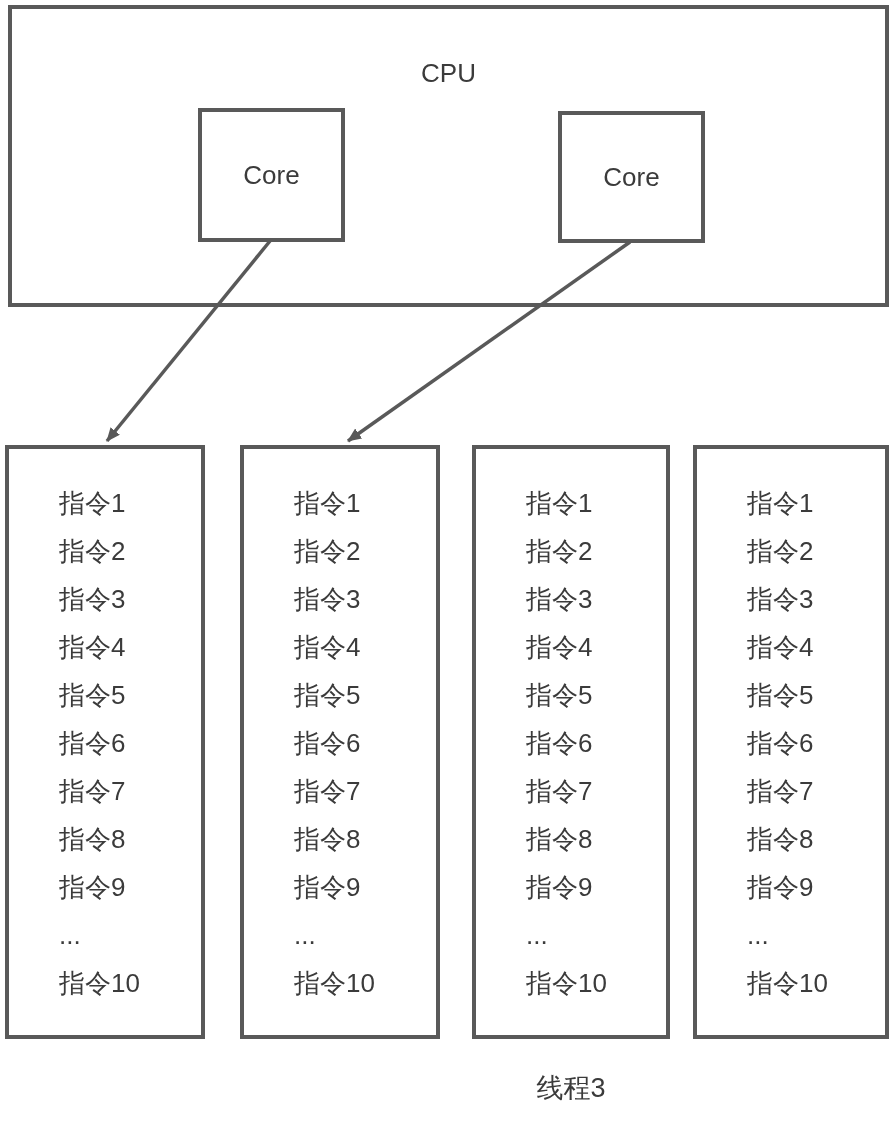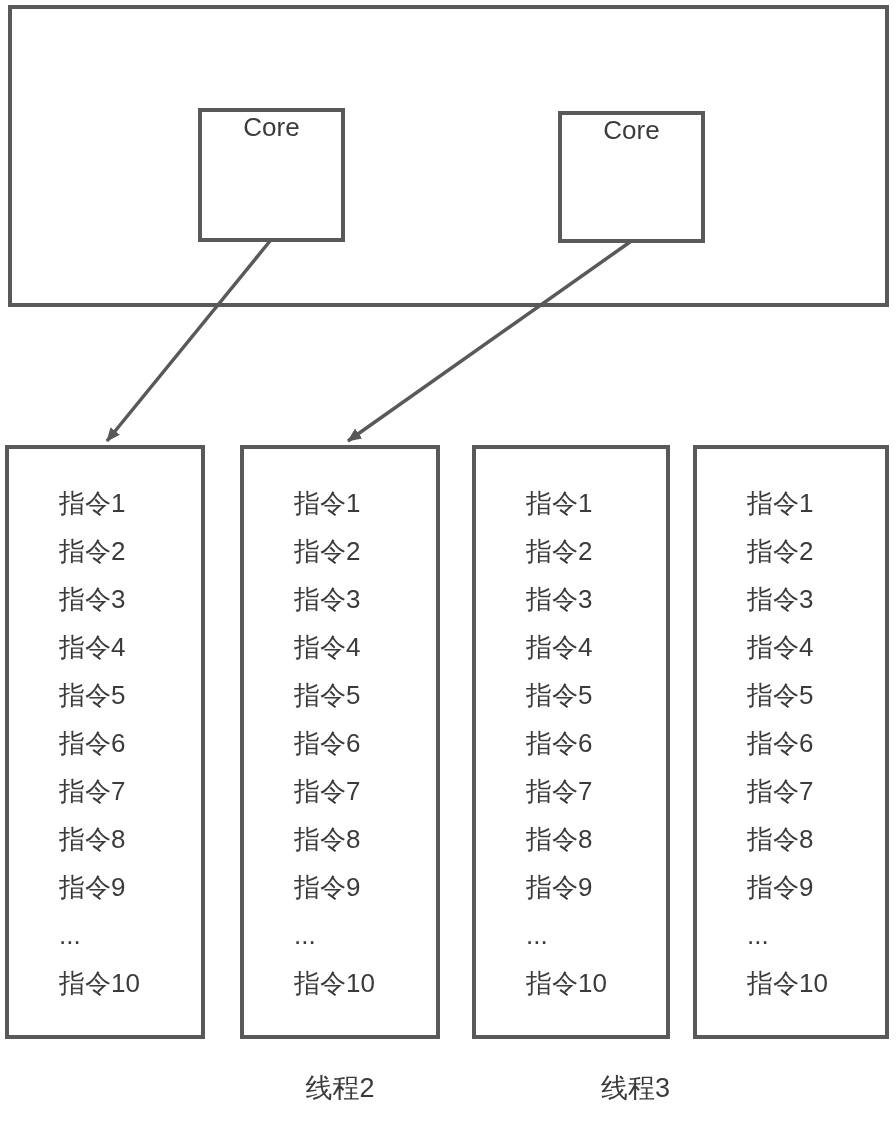--- a/index.html
+++ b/index.html
@@ -36,20 +36,21 @@
     line-height: 32px;
     color: var(--text);
   }
 
   
   .core-box {
     position: absolute;
     border: 4px solid var(--stroke);
     background: var(--bg);
     display: flex;
+    align-items: center;
     justify-content: center;
     font-size: 26px;
     color: var(--text);
   }
   .core1 { left: 186px; top: 99px; width: 147px; height: 134px; } 
   .core2 { left: 546px; top: 102px; width: 147px; height: 132px; }
 
   
   .arrows {
     position: absolute;
@@ -88,29 +89,30 @@
     position: absolute;
     top: 1071px;
     height: 34px;
     text-align: center;
     font-size: 27px;
     line-height: 34px;
     color: var(--text);
   }
   .tl1 { left: 5px;   width: 200px; }
   .tl2 { left: 240px; width: 200px; }
-  .tl3 { left: 472px; width: 198px; text-align: right; }
+  .tl3 { left: 472px; width: 198px; }
   .tl4 { left: 693px; width: 196px; }
 </style>
 </head>
 <body>
 
 <div class="canvas">
 
   <div class="cpu-box">
+    <div class="cpu-label">CPU</div>
 
     <div class="core-box core1">
       <span>Core</span>
     </div>
 
     <div class="core-box core2">
       <span>Core</span>
     </div>
   </div>
 
@@ -178,16 +180,15 @@
         <div class="instruction-row">指令5</div>
         <div class="instruction-row">指令6</div>
         <div class="instruction-row">指令7</div>
         <div class="instruction-row">指令8</div>
         <div class="instruction-row">指令9</div>
         <div class="instruction-row">...</div>
         <div class="instruction-row">指令10</div>
       </div>
   </div>
 
-  <div class="thread-label tl2">线程2</div>
   <div class="thread-label tl3">线程3</div>
 
 </div>
 
 </body></html>

